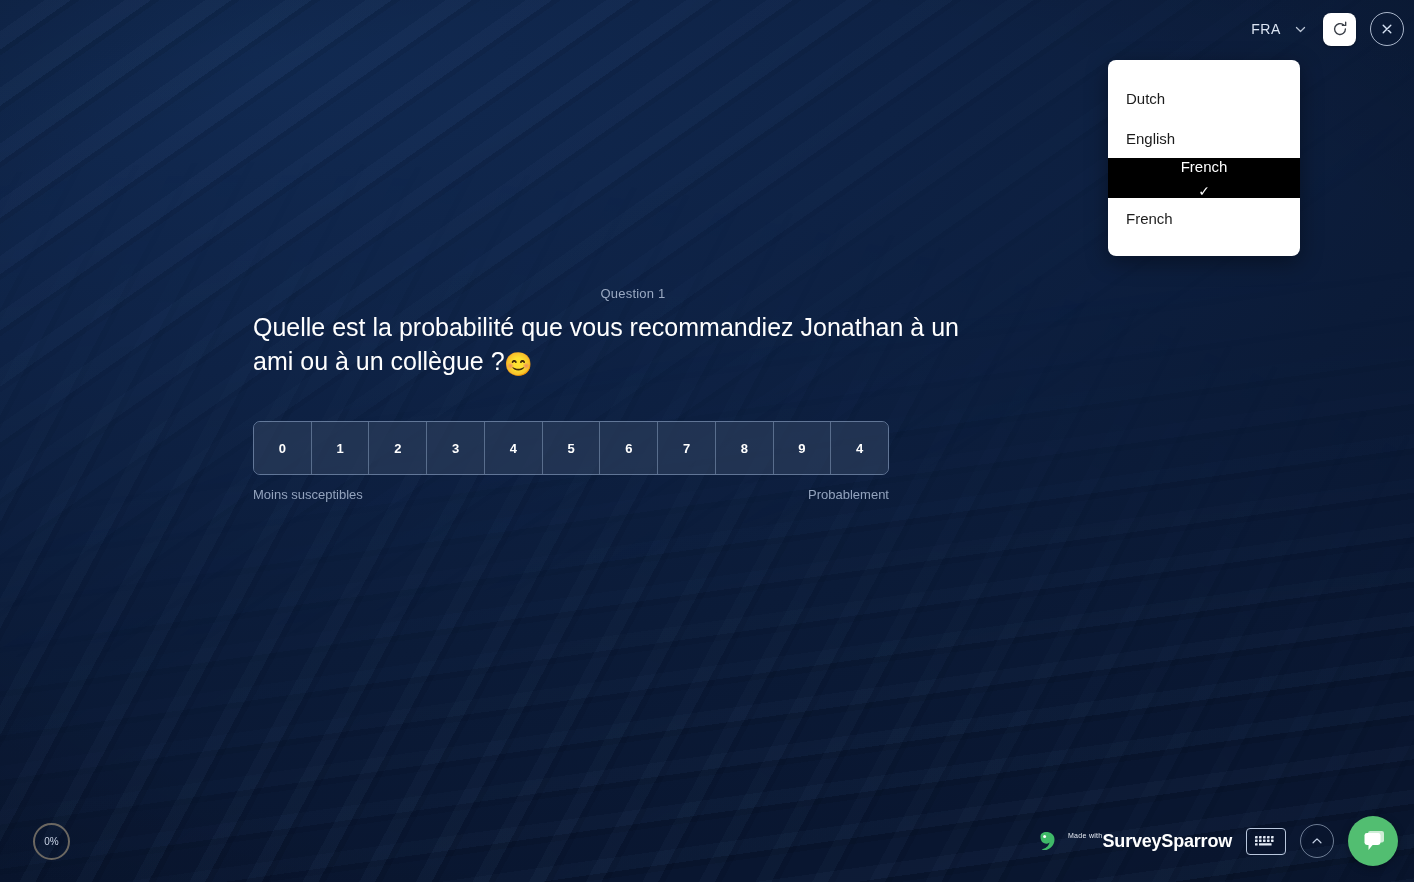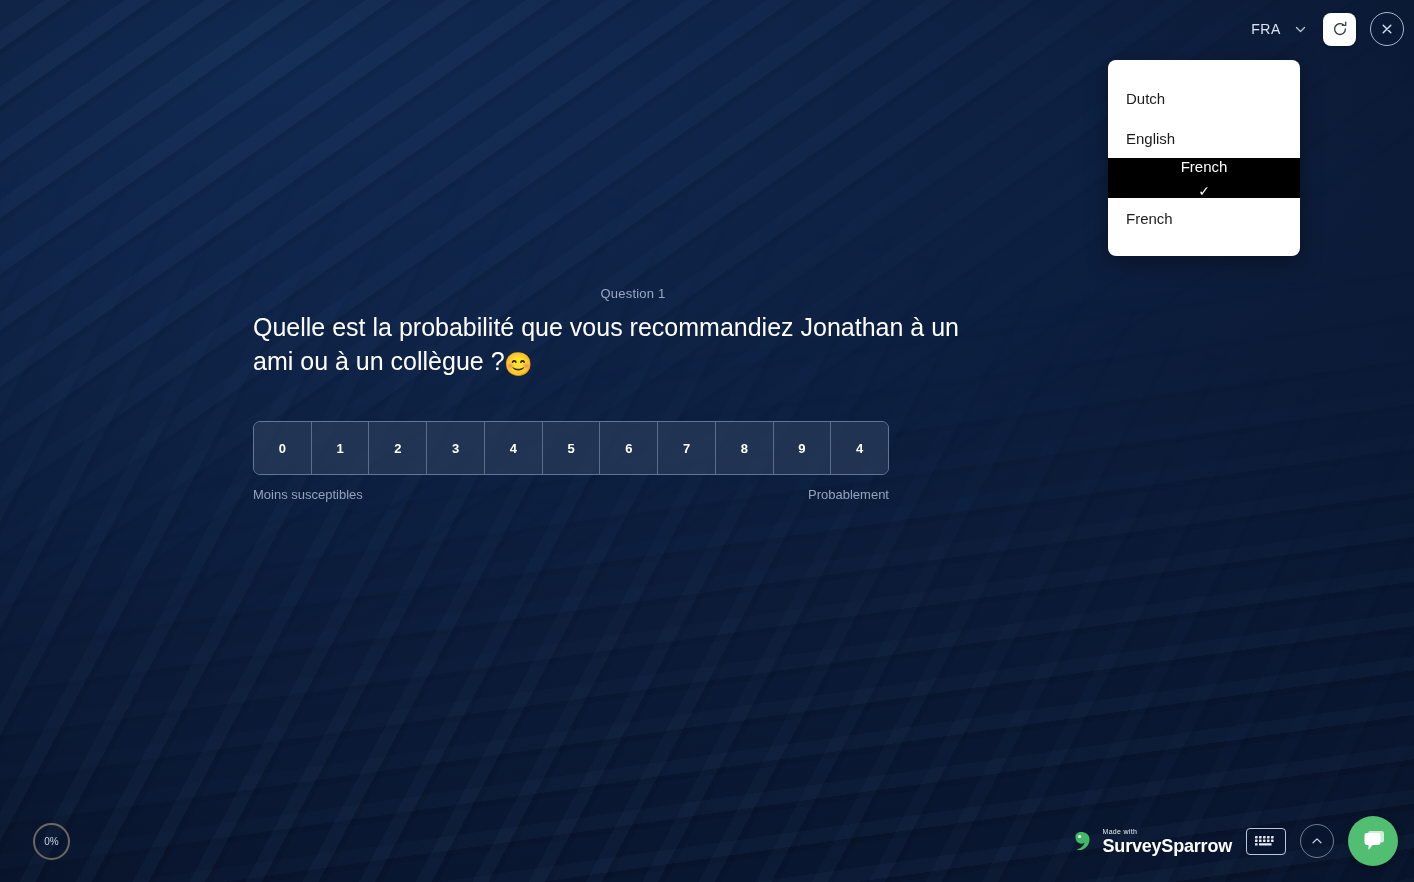--- a/index.html
+++ b/index.html
@@ -143,21 +143,21 @@
     display:flex; align-items:center; justify-content:center;
     color:#c9d3e4; font-size:10px; z-index:20;
   }
 
   
   .footer {
     position:absolute; right:16px; bottom:16px;
     display:flex; align-items:center; gap:14px; z-index:20;
   }
   .brand { display:flex; align-items:center; gap:8px; cursor:pointer; }
-  .brand-text { display:flex; flex-direction:column; line-height:1; }
+  .brand-text { display:flex; flex-direction:row; line-height:1; }
   .made-with { font-size:7px; color:#e7ecf5; letter-spacing:.3px; margin-bottom:2px; }
   .brand-name { font-size:18px; font-weight:bold; color:#ffffff; letter-spacing:-.2px; }
   .kbd-btn {
     width:40px; height:27px; border:1.4px solid #b9c7dd; border-radius:4px;
     display:flex; align-items:center; justify-content:center; cursor:pointer;
   }
   .up-btn {
     width:34px; height:34px; border-radius:50%;
     border:1.3px solid rgba(190,205,228,.55);
     display:flex; align-items:center; justify-content:center; cursor:pointer;

